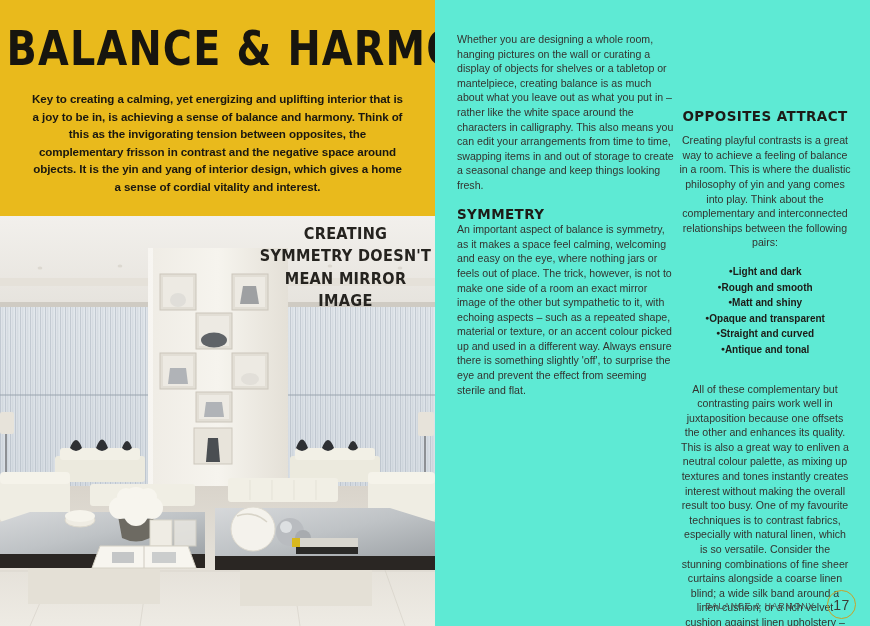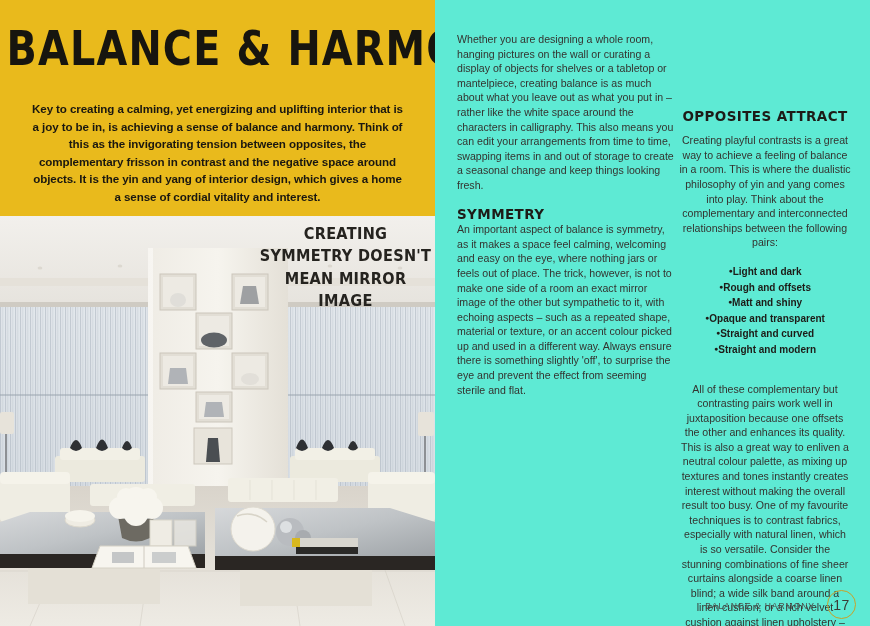--- a/index.html
+++ b/index.html
@@ -30,21 +30,20 @@
     white-space:nowrap;
   }
   .intro{
     position:absolute;left:30px;top:90px;width:375px;
     text-align:center;
     font-size:11.6px;
     line-height:17.6px;
     font-weight:bold;
     color:#1a1710;
     letter-spacing:-0.1px;
-    margin-top:10px;
   }
 
   
   .photo{
     position:absolute;left:0;top:216px;width:435px;height:410px;
     overflow:hidden;background:#d8d6d2;
   }
   .photo svg{display:block;width:435px;height:410px;}
   .photo-caption{
     position:absolute;left:258px;top:222px;width:175px;
@@ -321,25 +320,25 @@
       <p>Whether you are designing a whole room, hanging pictures on the wall or curating a display of objects for shelves or a tabletop or mantelpiece, creating balance is as much about what you leave out as what you put in – rather like the white space around the characters in calligraphy. This also means you can edit your arrangements from time to time, swapping items in and out of storage to create a seasonal change and keep things looking fresh.</p>
       <div class="sec-head">SYMMETRY</div>
       <p>An important aspect of balance is symmetry, as it makes a space feel calming, welcoming and easy on the eye, where nothing jars or feels out of place. The trick, however, is not to make one side of a room an exact mirror image of the other but sympathetic to it, with echoing aspects – such as a repeated shape, material or texture, or an accent colour picked up and used in a different way. Always ensure there is something slightly 'off', to surprise the eye and prevent the effect from seeming sterile and flat.</p>
     </div>
 
     <div class="col-right">
       <div class="sec-head-c">OPPOSITES ATTRACT</div>
       <p>Creating playful contrasts is a great way to achieve a feeling of balance in a room. This is where the dualistic philosophy of yin and yang comes into play. Think about the complementary and interconnected relationships between the following pairs:</p>
       <ul class="pairs">
         <li>Light and dark</li>
-        <li>Rough and offsets</li>
+        <li>Rough and smooth</li>
         <li>Matt and shiny</li>
         <li>Opaque and transparent</li>
         <li>Straight and curved</li>
-        <li>Straight and modern</li>
+        <li>Antique and tonal</li>
       </ul>
       <p class="after">All of these complementary but contrasting pairs work well in juxtaposition because one offsets the other and enhances its quality. This is also a great way to enliven a neutral colour palette, as mixing up textures and tones instantly creates interest without making the overall result too busy. One of my favourite techniques is to contrast fabrics, especially with natural linen, which is so versatile. Consider the stunning combinations of fine sheer curtains alongside a coarse linen blind; a wide silk band around a linen cushion; or a rich velvet cushion against linen upholstery – so simple but so effective.</p>
     </div>
 
     <div class="footer">
       <div class="footer-label">BALANCE &amp; HARMONY</div>
       <div class="page-circle">17</div>
     </div>
   </div>
 </div>

